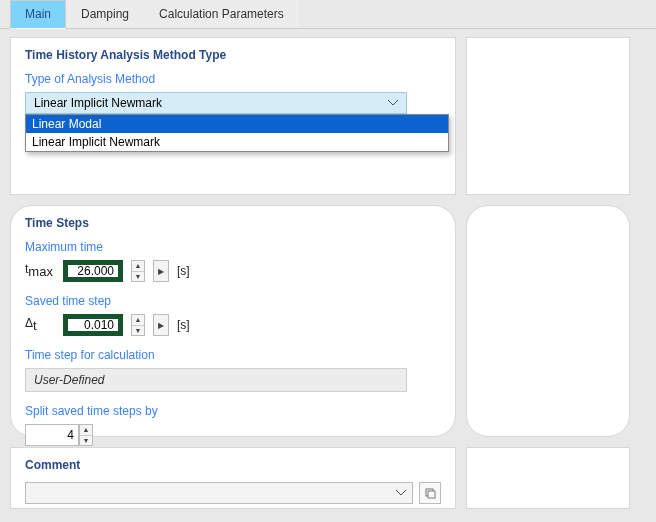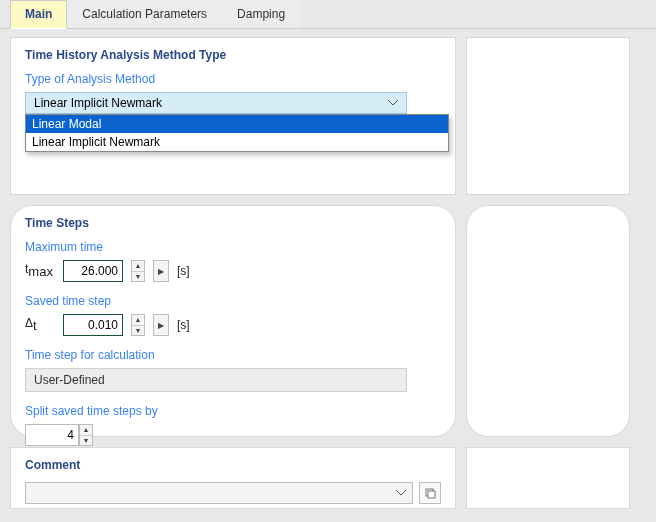--- a/index.html
+++ b/index.html
@@ -1,61 +1,61 @@
 <!DOCTYPE html>
 <html><head>
 <meta charset="utf-8">
 <style>
   * { box-sizing: border-box; font-family: "Segoe UI", Arial, sans-serif; font-size: 12px; }
   body { margin: 0; background: #e8e8e8; width: 656px; height: 522px; overflow: hidden; }
   .outer { padding: 0; }
   .tabs { display: flex; border-bottom: 1px solid #ccc; background: #e8e8e8; padding-left: 10px; }
   .tab { padding: 6px 14px; background: #ececec; color: #333; cursor: pointer; border: 1px solid transparent; }
-  .tab.active { background: #fef9c3; border: 1px solid #ccc; border-bottom: 1px solid #fff; margin-bottom: -1px; color: #2a4a8a; font-weight: 700; }
+  .tab.active { background: #7dd3fc; border: 1px solid #ccc; border-bottom: 1px solid #fff; margin-bottom: -1px; color: #2a4a8a; font-weight: 400; }
   .content { padding: 8px 10px 10px 10px; display: flex; flex-direction: column; gap: 10px; }
   .row2 { display: flex; gap: 10px; }
   .panel { background: #fff; border: 1px solid #d8d8d8; padding: 10px 14px; }
   .panel.left { width: 446px; }
   .panel.right { width: 164px; }
   .section-title { color: #2a4a8a; font-weight: 600; margin-bottom: 10px; }
   .label { color: #3b82f6; margin-bottom: 6px; }
   .combo { position: relative; width: 382px; }
   .combo-header { display: flex; justify-content: space-between; align-items: center; padding: 4px 8px; background: #d6ecf7; border: 1px solid #9fc8e0; cursor: pointer; height: 22px; }
   .combo-dropdown { position: absolute; top: 22px; left: 0; width: 424px; background: #fff; border: 1px solid #888; box-shadow: 2px 3px 5px rgba(0,0,0,0.25); z-index: 10; }
   .combo-item { padding: 2px 6px; cursor: pointer; }
   .combo-item.selected { background: #0a63ce; color: #fff; }
   .field-row { display: flex; align-items: center; gap: 8px; margin-bottom: 12px; }
   .varlabel { width: 30px; color: #222; }
   .sub { font-size: 13px; vertical-align: sub; }
-  .num-input { width: 60px; text-align: right; padding: 3px 4px; border: 1px solid #14532d; background: #fff; height: 22px; }
+  .num-input { width: 60px; text-align: right; padding: 3px 4px; border: 5px solid #14532d; background: #fff; height: 22px; }
   .spin { display: inline-flex; flex-direction: column; border: 1px solid #bbb; height: 22px; width: 14px; }
   .spin-btn { flex: 1; display: flex; align-items: center; justify-content: center; background: #f4f4f4; cursor: pointer; font-size: 7px; line-height: 1; color:#444; }
   .spin-btn:first-child { border-bottom: 1px solid #ccc; }
   .tri-btn { width: 16px; height: 22px; border: 1px solid #bbb; background: #f4f4f4; display: flex; align-items: center; justify-content: center; cursor: pointer; font-size: 8px; color:#444; }
   .unit { color: #222; }
-  .readonly-box { width: 382px; background: #ececec; border: 1px solid #d0d0d0; padding: 4px 8px; height: 24px; color: #333; }
+  .readonly-box { width: 382px; background: #ececec; border: 1px solid #d0d0d0; padding: 4px 8px; height: 24px; color: #333; font-style: italic; }
   .split-group { display: flex; align-items: center; }
   .split-input { width: 54px; text-align: right; padding: 3px 4px; border: 1px solid #bbb; background: #fff; height: 22px; }
   .comment-row { display: flex; align-items: center; gap: 6px; }
   .comment-combo { flex: 1; height: 22px; border: 1px solid #bbb; background: #f4f4f4; display: flex; align-items: center; justify-content: flex-end; padding: 0 6px; cursor: pointer; }
   .icon-btn { width: 22px; height: 22px; border: 1px solid #bbb; background: #f9f9f9; display: flex; align-items: center; justify-content: center; cursor: pointer; }
   svg { display: block; }
   .panel.h1 { height: 158px; }
   .panel.h2 { height: 232px; border-radius: 22px; }
   .panel.h3 { height: 62px; }
 </style>
 </head>
 <body>
 
 <div class="outer">
 
   <div class="tabs">
     <div class="tab active">Main</div>
+    <div class="tab">Damping</div>
     <div class="tab">Calculation Parameters</div>
-    <div class="tab">Damping</div>
   </div>
 
   <div class="content">
 
     <div class="row2">
       <div class="panel left h1">
         <div class="section-title">Time History Analysis Method Type</div>
         <div class="label">Type of Analysis Method</div>
         <div class="combo">
           <div class="combo-header">

